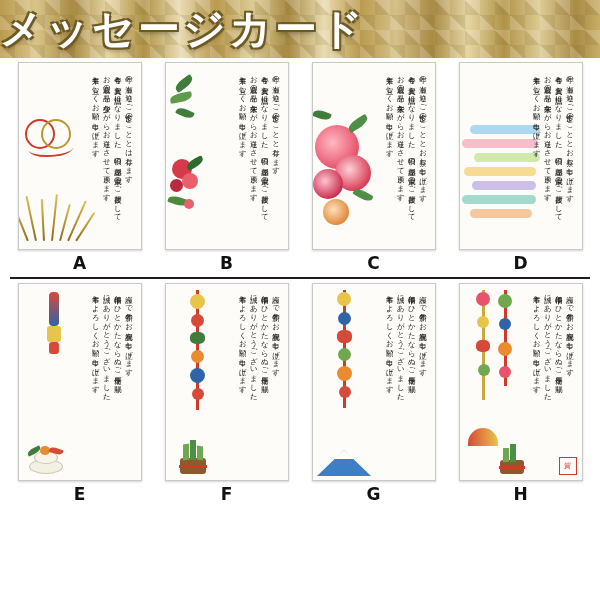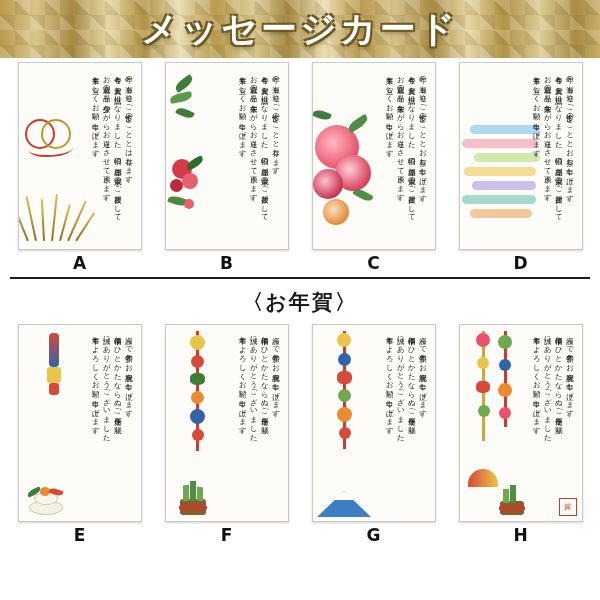--- a/index.html
+++ b/index.html
@@ -40,22 +40,21 @@
       linear-gradient(45deg, rgba(255,255,255,0.30) 25%, transparent 25%, transparent 75%, rgba(255,255,255,0.30) 75%),
       linear-gradient(45deg, rgba(120,95,35,0.25) 25%, transparent 25%, transparent 75%, rgba(120,95,35,0.25) 75%);
     background-size: 30px 30px, 30px 30px;
     background-position: 0 0, 15px 15px;
     opacity: 0.55;
   }
   .banner .title {
     position: absolute;
     left: 0; right: 0; top: 50%;
     transform: translateY(-50%);
-    text-align: center;
-    font-size: 36px;
+    font-size: 42px;
     letter-spacing: 3px;
     color: #ffffff;
     font-weight: bold;
     text-shadow:
       -2px -2px 0 #6e5a23, 2px -2px 0 #6e5a23,
       -2px 2px 0 #6e5a23, 2px 2px 0 #6e5a23,
       0 3px 5px rgba(0,0,0,0.35);
     font-family: "DejaVu Sans", sans-serif;
   }
 
@@ -380,21 +379,20 @@
         </div>
         <div class="card-label">D</div>
       </div>
 
     </div>
   </div>
 
   <div class="divider"></div>
 
   <div class="section">
-    <div class="section-title">〈お年賀〉</div>
 
     <div class="grid">
 
       <div class="cell">
         <div class="card small">
           <div class="deco">
             <div class="orn" style="left:30px;top:8px;width:10px;height:34px;background:linear-gradient(180deg,#d64a3a,#2f64a8);border-radius:4px"></div>
             <div class="orn" style="left:28px;top:42px;width:14px;height:16px;background:#e8c54a;border-radius:3px"></div>
             <div class="orn" style="left:30px;top:58px;width:10px;height:12px;background:#d64a3a;border-radius:3px"></div>
             <div class="pinebottom" style="left:6px">

